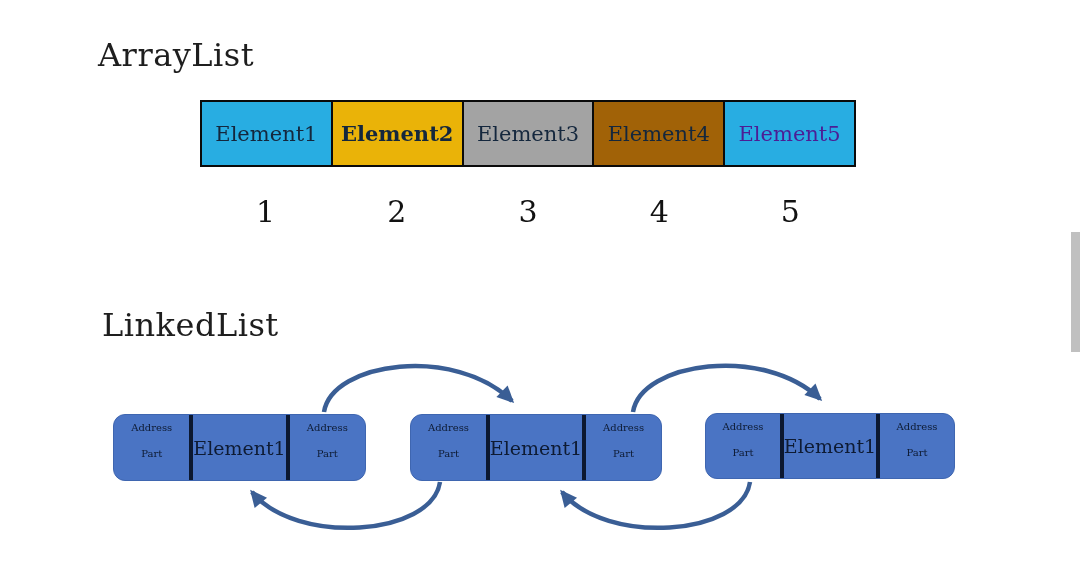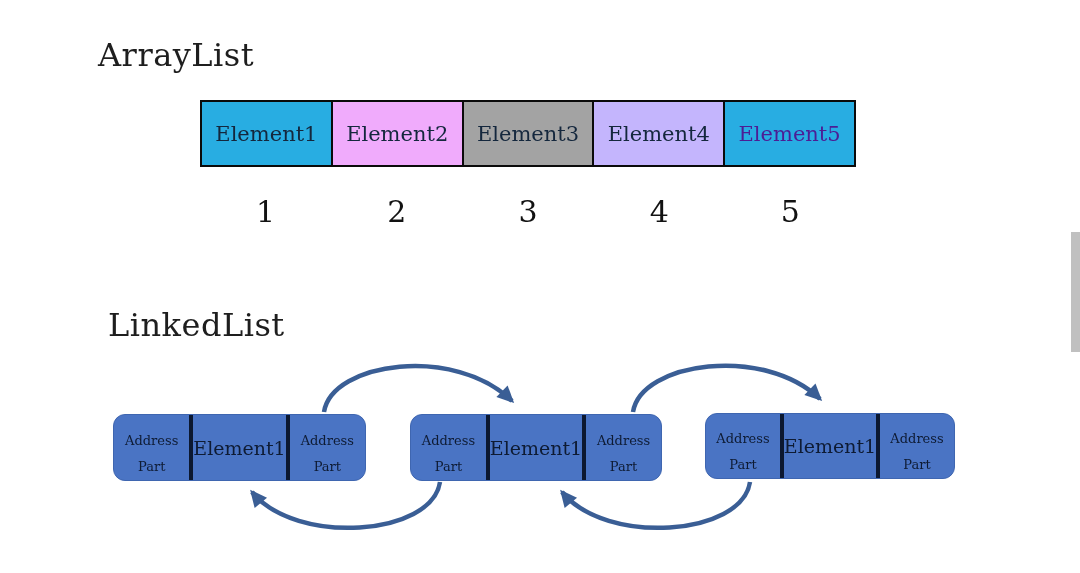--- a/index.html
+++ b/index.html
@@ -12,21 +12,21 @@
   }
 
   .section-title {
     position: absolute;
     font-size: 32px;
     font-weight: 400;
     color: #1e1e1e;
     letter-spacing: 0.5px;
   }
   #arraylist-title { left: 98px; top: 36px; }
-  #linkedlist-title { left: 102px; top: 306px; margin-left: 6px; }
+  #linkedlist-title { left: 102px; top: 306px; }
 
   
   .array-row {
     position: absolute;
     left: 200px; top: 100px;
     width: 656px; height: 67px;
     display: flex;
     border: 2px solid #0a0a0a;
   }
   .array-cell {
@@ -64,22 +64,22 @@
     overflow: hidden;
     color: #0E1B33;
   }
   #node-1 { left: 113px; width: 253px; }
   #node-2 { left: 410px; width: 252px; }
   #node-3 { left: 705px; top: 413px; width: 250px; height: 66px; }
 
   .addr-part {
     width: 78px;
     display: flex; flex-direction: column;
-    align-items: center; justify-content: flex-end;
-    font-size: 13px;
+    align-items: center; justify-content: flex-start;
+    font-size: 10px;
     line-height: 26px;
     text-align: center;
   }
   .elem-part {
     flex: 1 1 0;
     display: flex; align-items: center; justify-content: center;
     font-size: 19px;
   }
   .node-divider {
     width: 4px;
@@ -103,23 +103,23 @@
     background: #C0C0C0;
   }
 </style>
 </head>
 <body>
 
 <div class="section-title" id="arraylist-title">ArrayList</div>
 
 <div class="array-row">
   <div class="array-cell" style="background-color: rgb(40, 173, 226); color: rgb(20, 39, 61);">Element1</div>
-  <div class="array-cell" style="background-color: #f0abfc; color: rgb(20, 39, 61);">Element2</div>
+  <div class="array-cell" style="background-color: #eab308; color: rgb(20, 39, 61); font-weight: bold;">Element2</div>
   <div class="array-cell" style="background-color: #a3a3a3; color: rgb(20, 39, 61);">Element3</div>
-  <div class="array-cell" style="background-color: #c4b5fd; color: rgb(20, 39, 61);">Element4</div>
+  <div class="array-cell" style="background-color: #a16207; color: rgb(20, 39, 61);">Element4</div>
   <div class="array-cell" style="background-color: rgb(40, 173, 226); color: #4c1d95;">Element5</div>
 </div>
 
 <div class="index-row">
   <div class="index-cell">1</div>
   <div class="index-cell">2</div>
   <div class="index-cell">3</div>
   <div class="index-cell">4</div>
   <div class="index-cell">5</div>
 </div>

